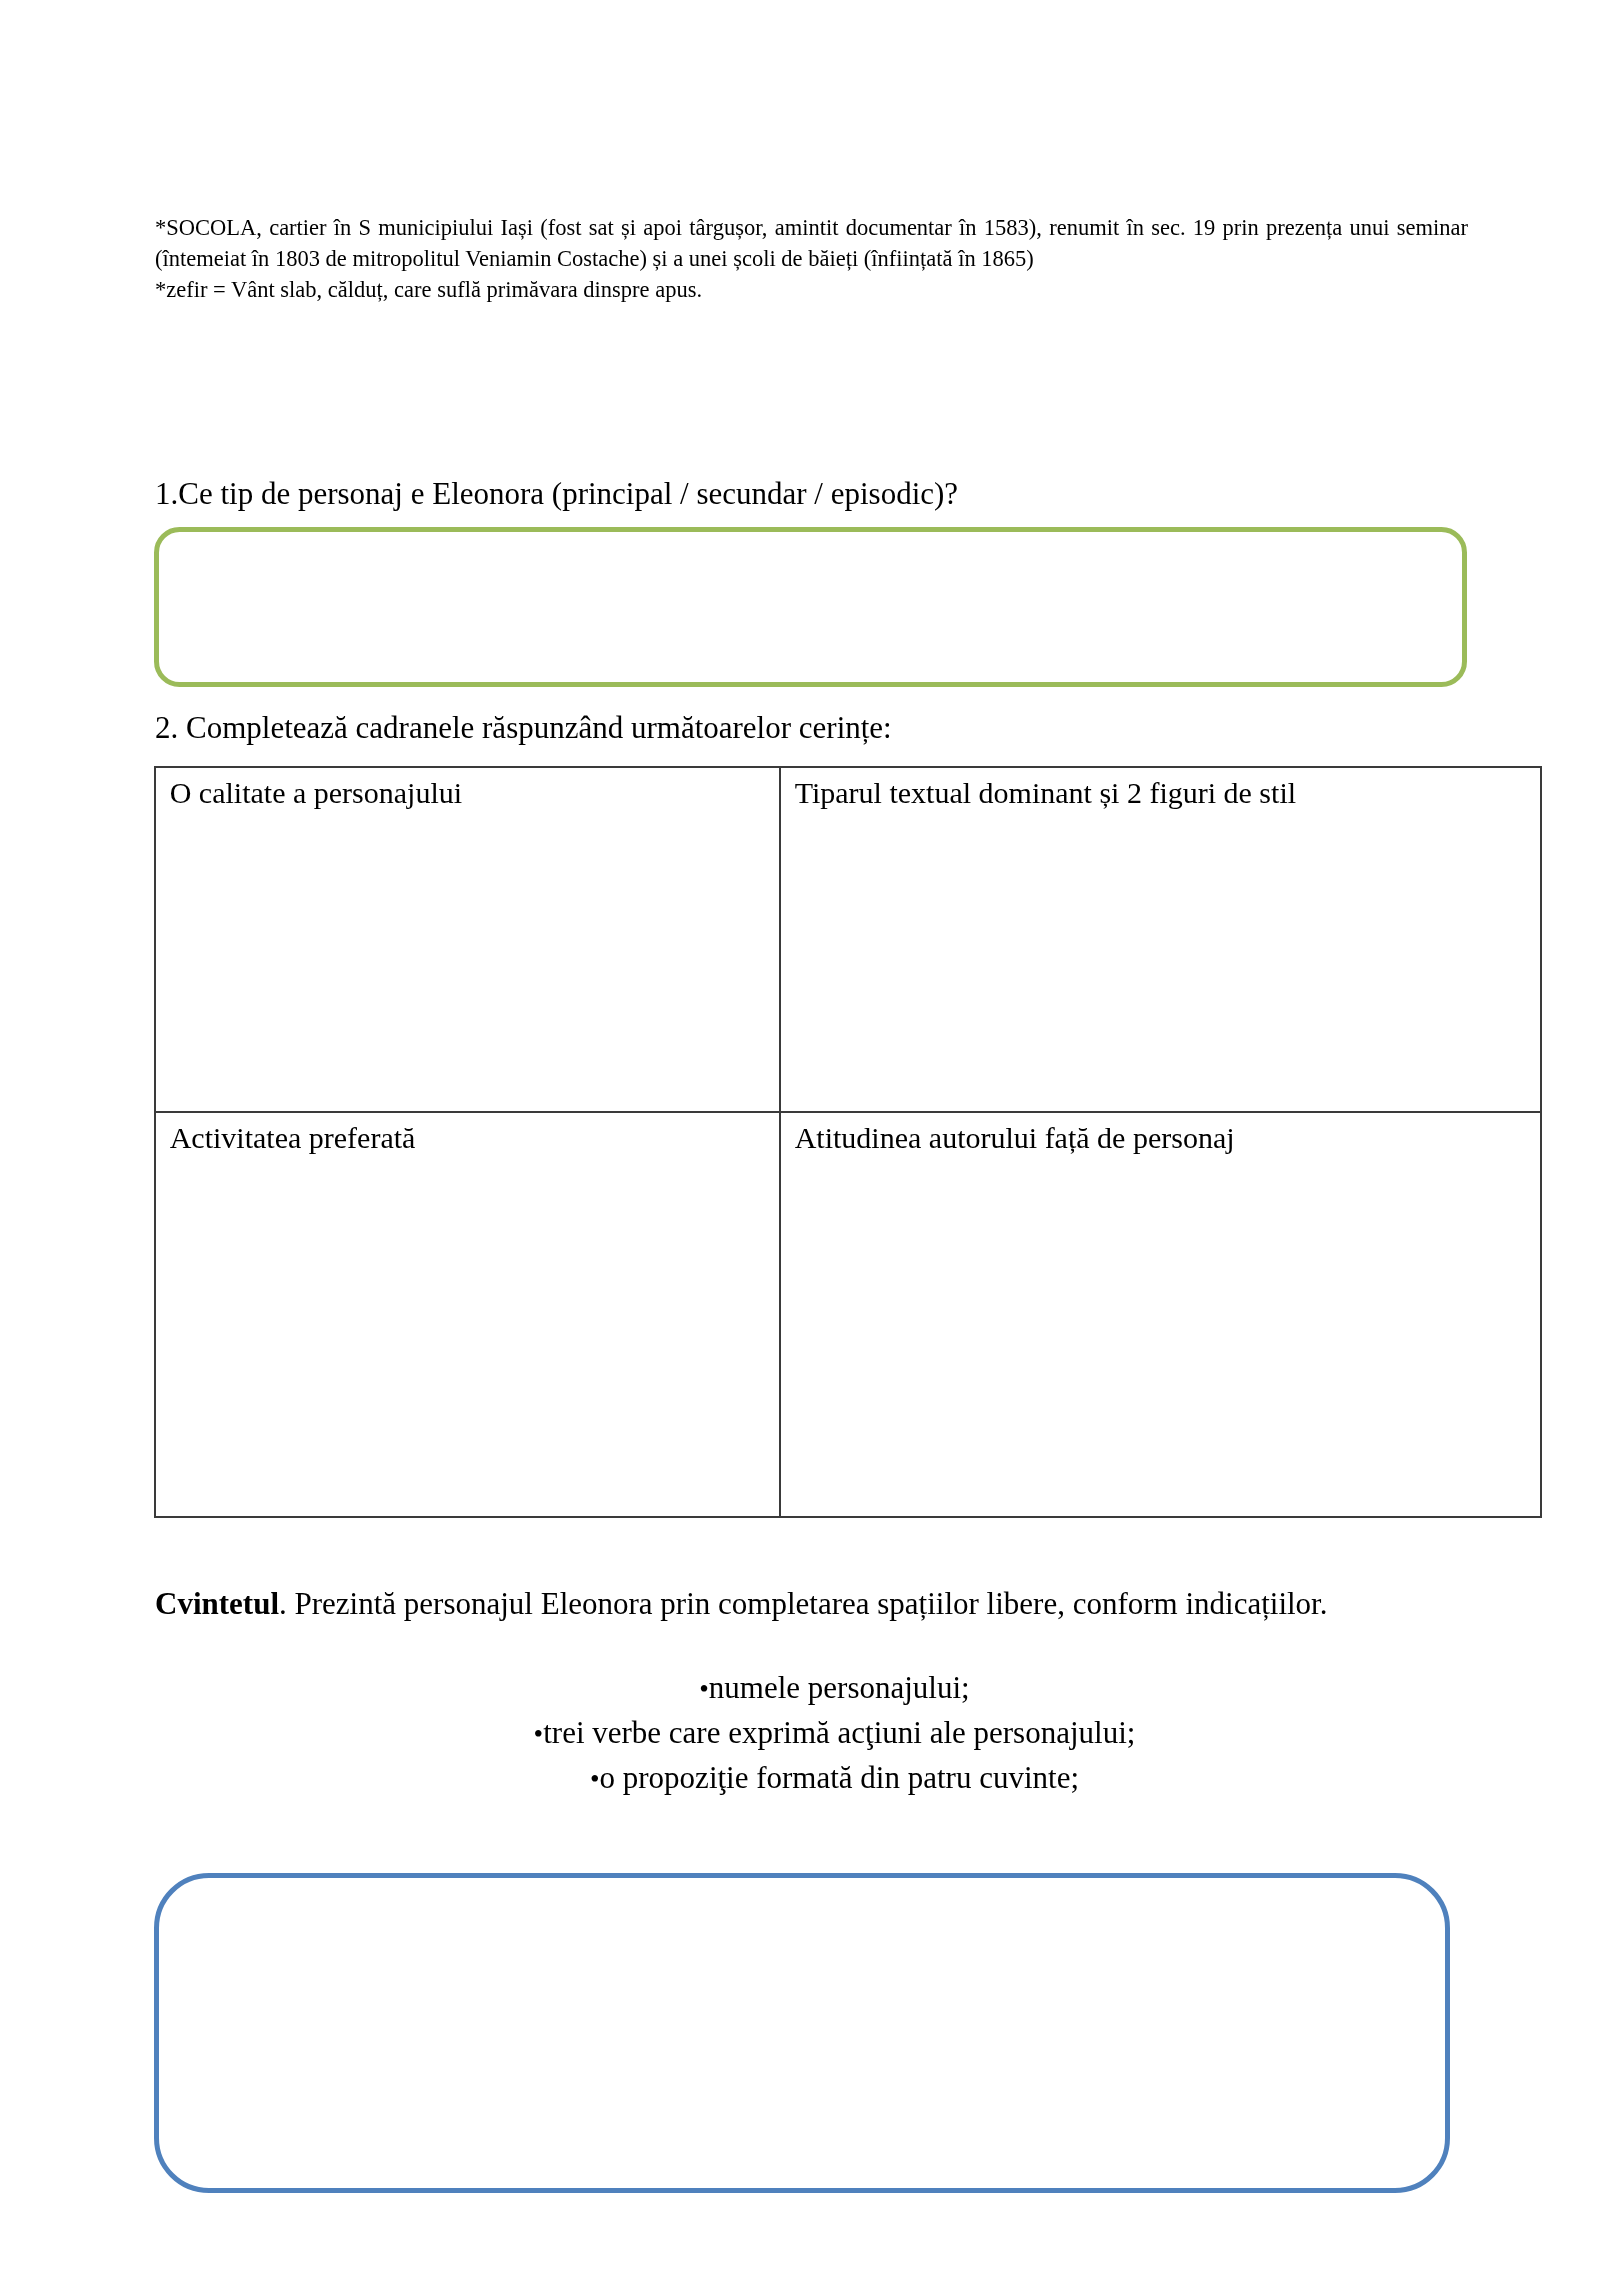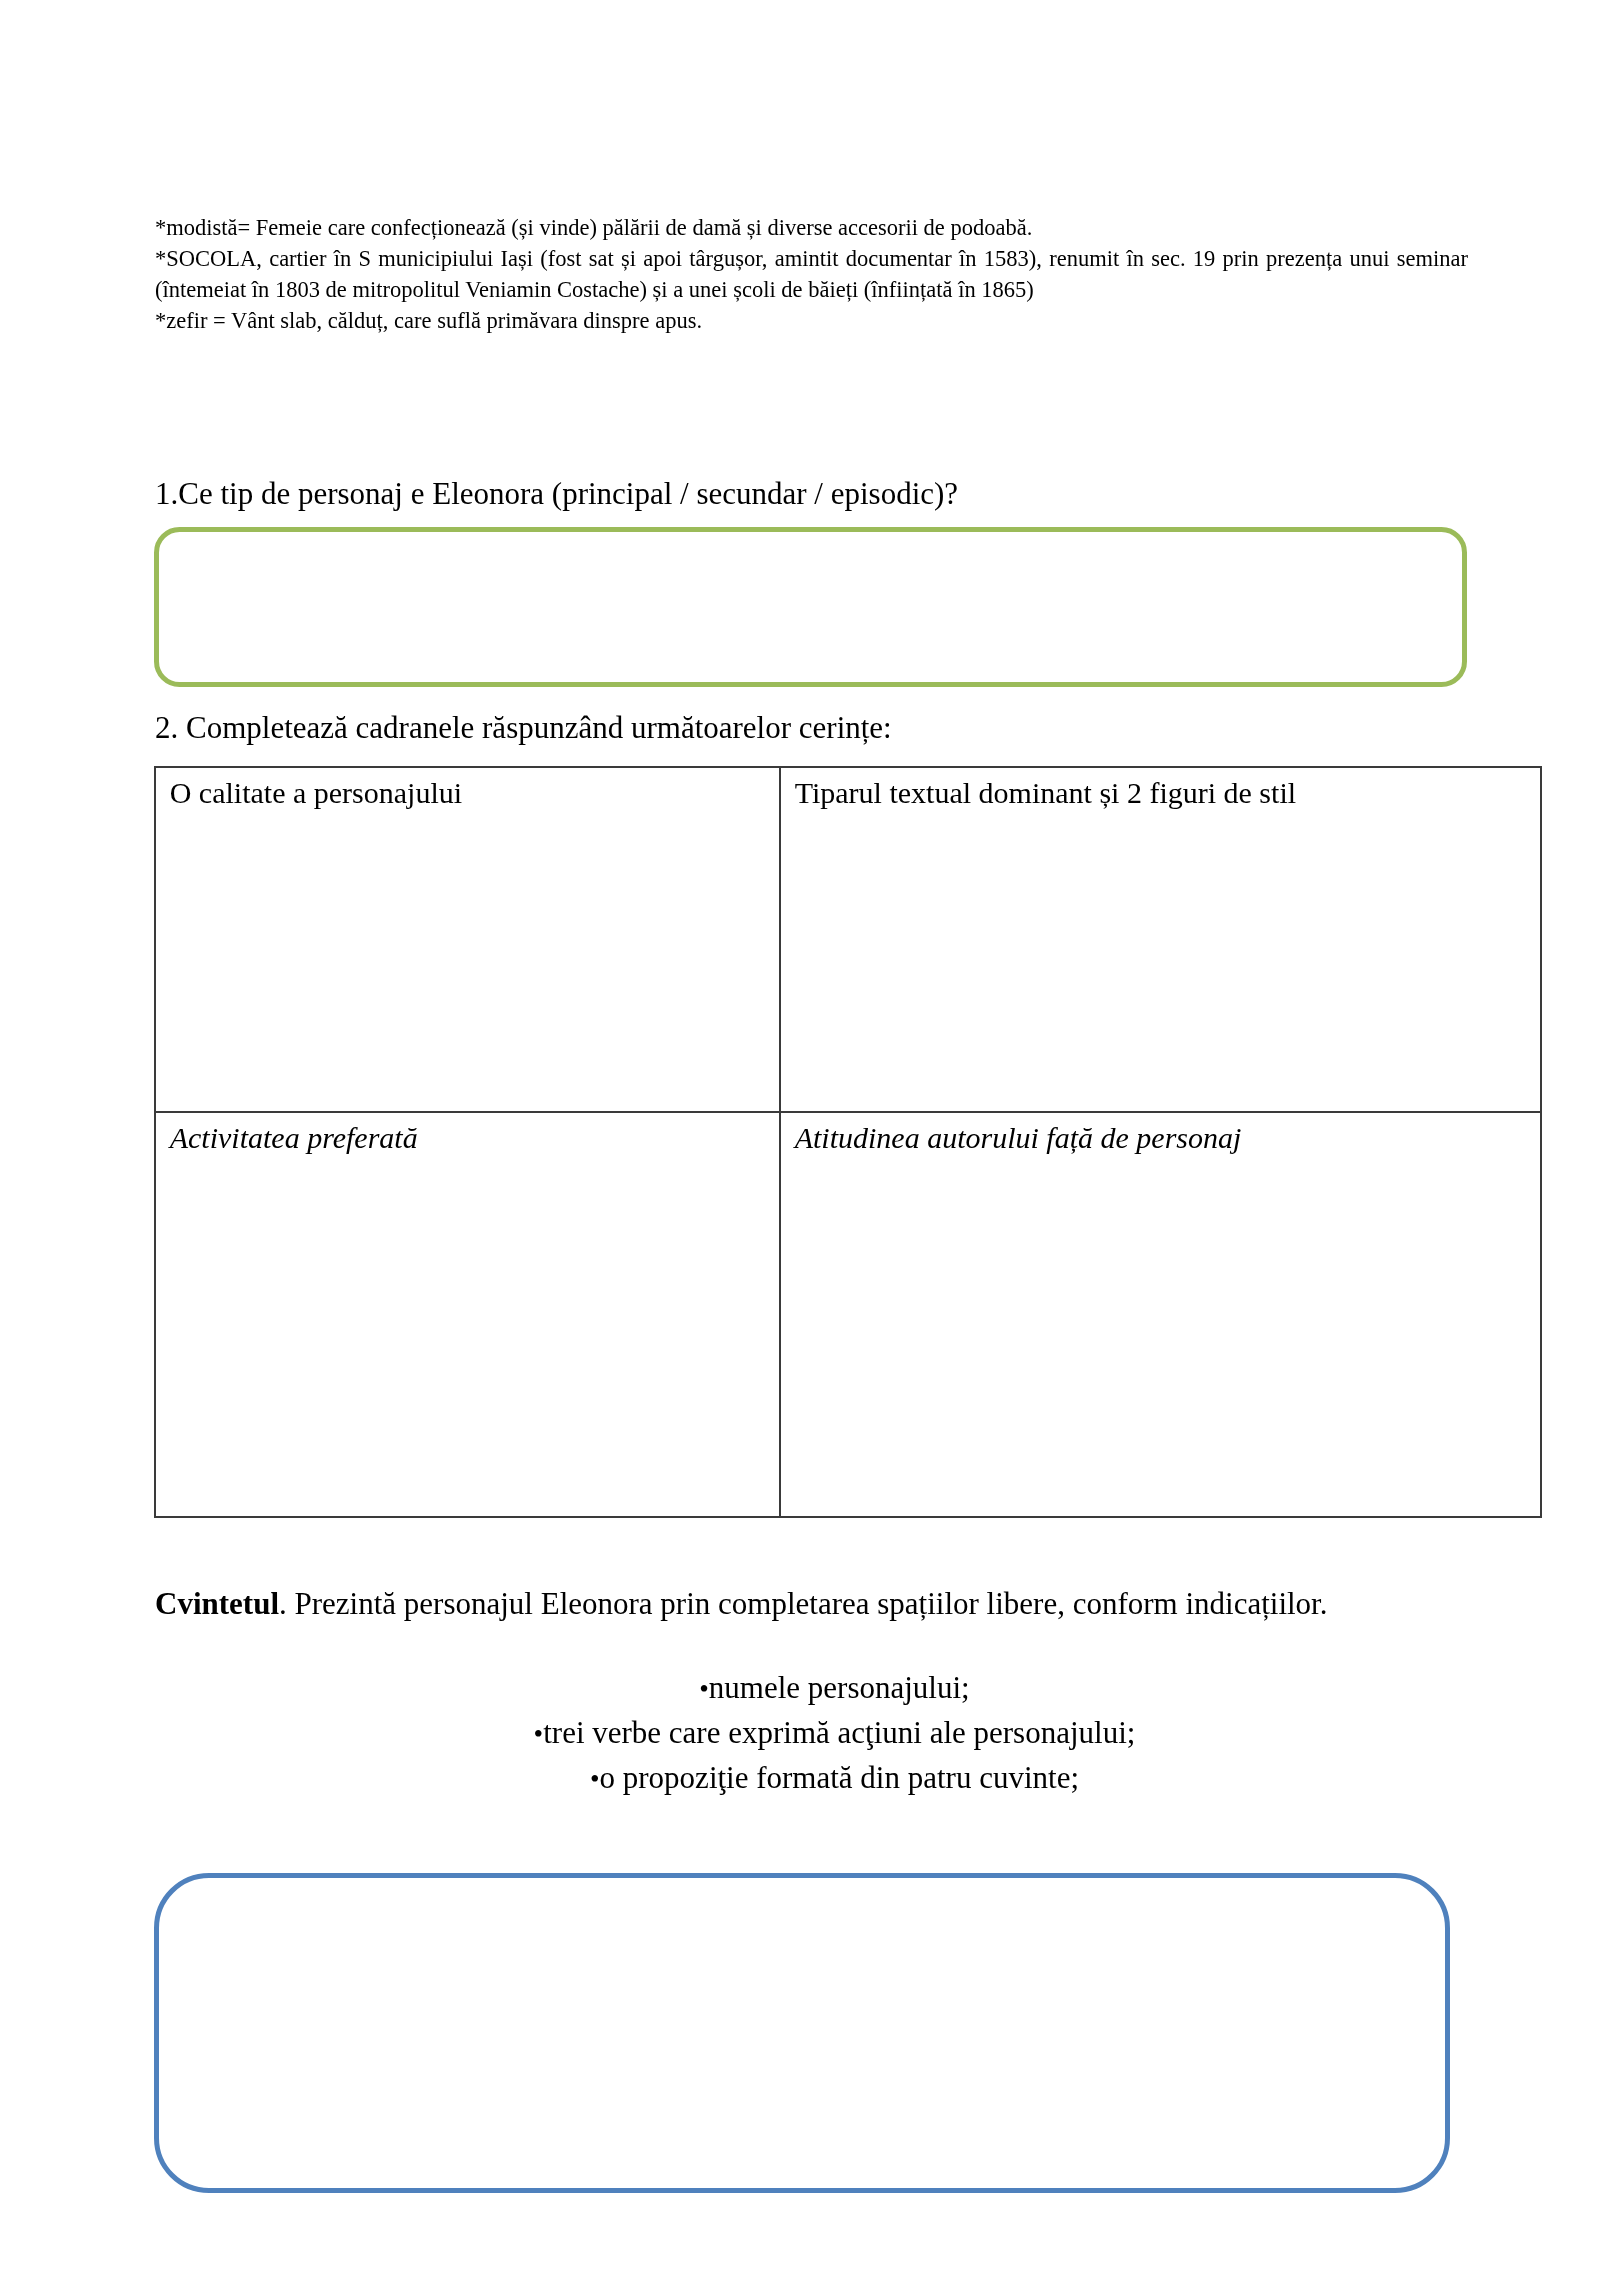--- a/index.html
+++ b/index.html
@@ -69,21 +69,21 @@
     .grid-table td {
       border: 2px solid #3a3a3a;
       vertical-align: top;
       padding: 5.9px 13.7px;
       font-size: 30px;
       line-height: 37px;
     }
     .grid-table col.c1 { width: 625px; }
     .grid-table col.c2 { width: 761px; }
     .grid-table tr.r1 { height: 297px; }
-    .grid-table tr.r2 { height: 348px; font-style: italic; }
+    .grid-table tr.r2 { height: 348px; }
     .cvintet-intro {
       position: absolute;
       left: 155px;
       top: 1584px;
       font-size: 31px;
       line-height: 39px;
       margin: 0;
       white-space: nowrap;
     }
     .cvintet-intro b {
@@ -113,21 +113,20 @@
       box-sizing: border-box;
       border: 5.9px solid #4F81BD;
       border-radius: 55px;
       background: #ffffff;
     }
   </style>
 </head>
 <body>
 
 <div class="notes">
-  <p>*modistă= Femeie care confecționează (și vinde) pălării de damă și diverse accesorii de podoabă.</p>
   <p>*SOCOLA, cartier în S municipiului Iași  (fost sat și apoi târgușor, amintit documentar în 1583), renumit în sec. 19 prin prezența unui seminar (întemeiat în 1803 de mitropolitul Veniamin Costache) și a unei școli de băieți (înființată în 1865)</p>
   <p>*zefir  = Vânt slab, călduț, care suflă primăvara dinspre apus.</p>
 </div>
 
 <h2 class="q1">1.Ce tip de personaj e Eleonora (principal / secundar / episodic)?</h2>
 
 <div class="answer-green" style="border-color: rgb(155, 187, 89);">
   <span></span>
 </div>
 

